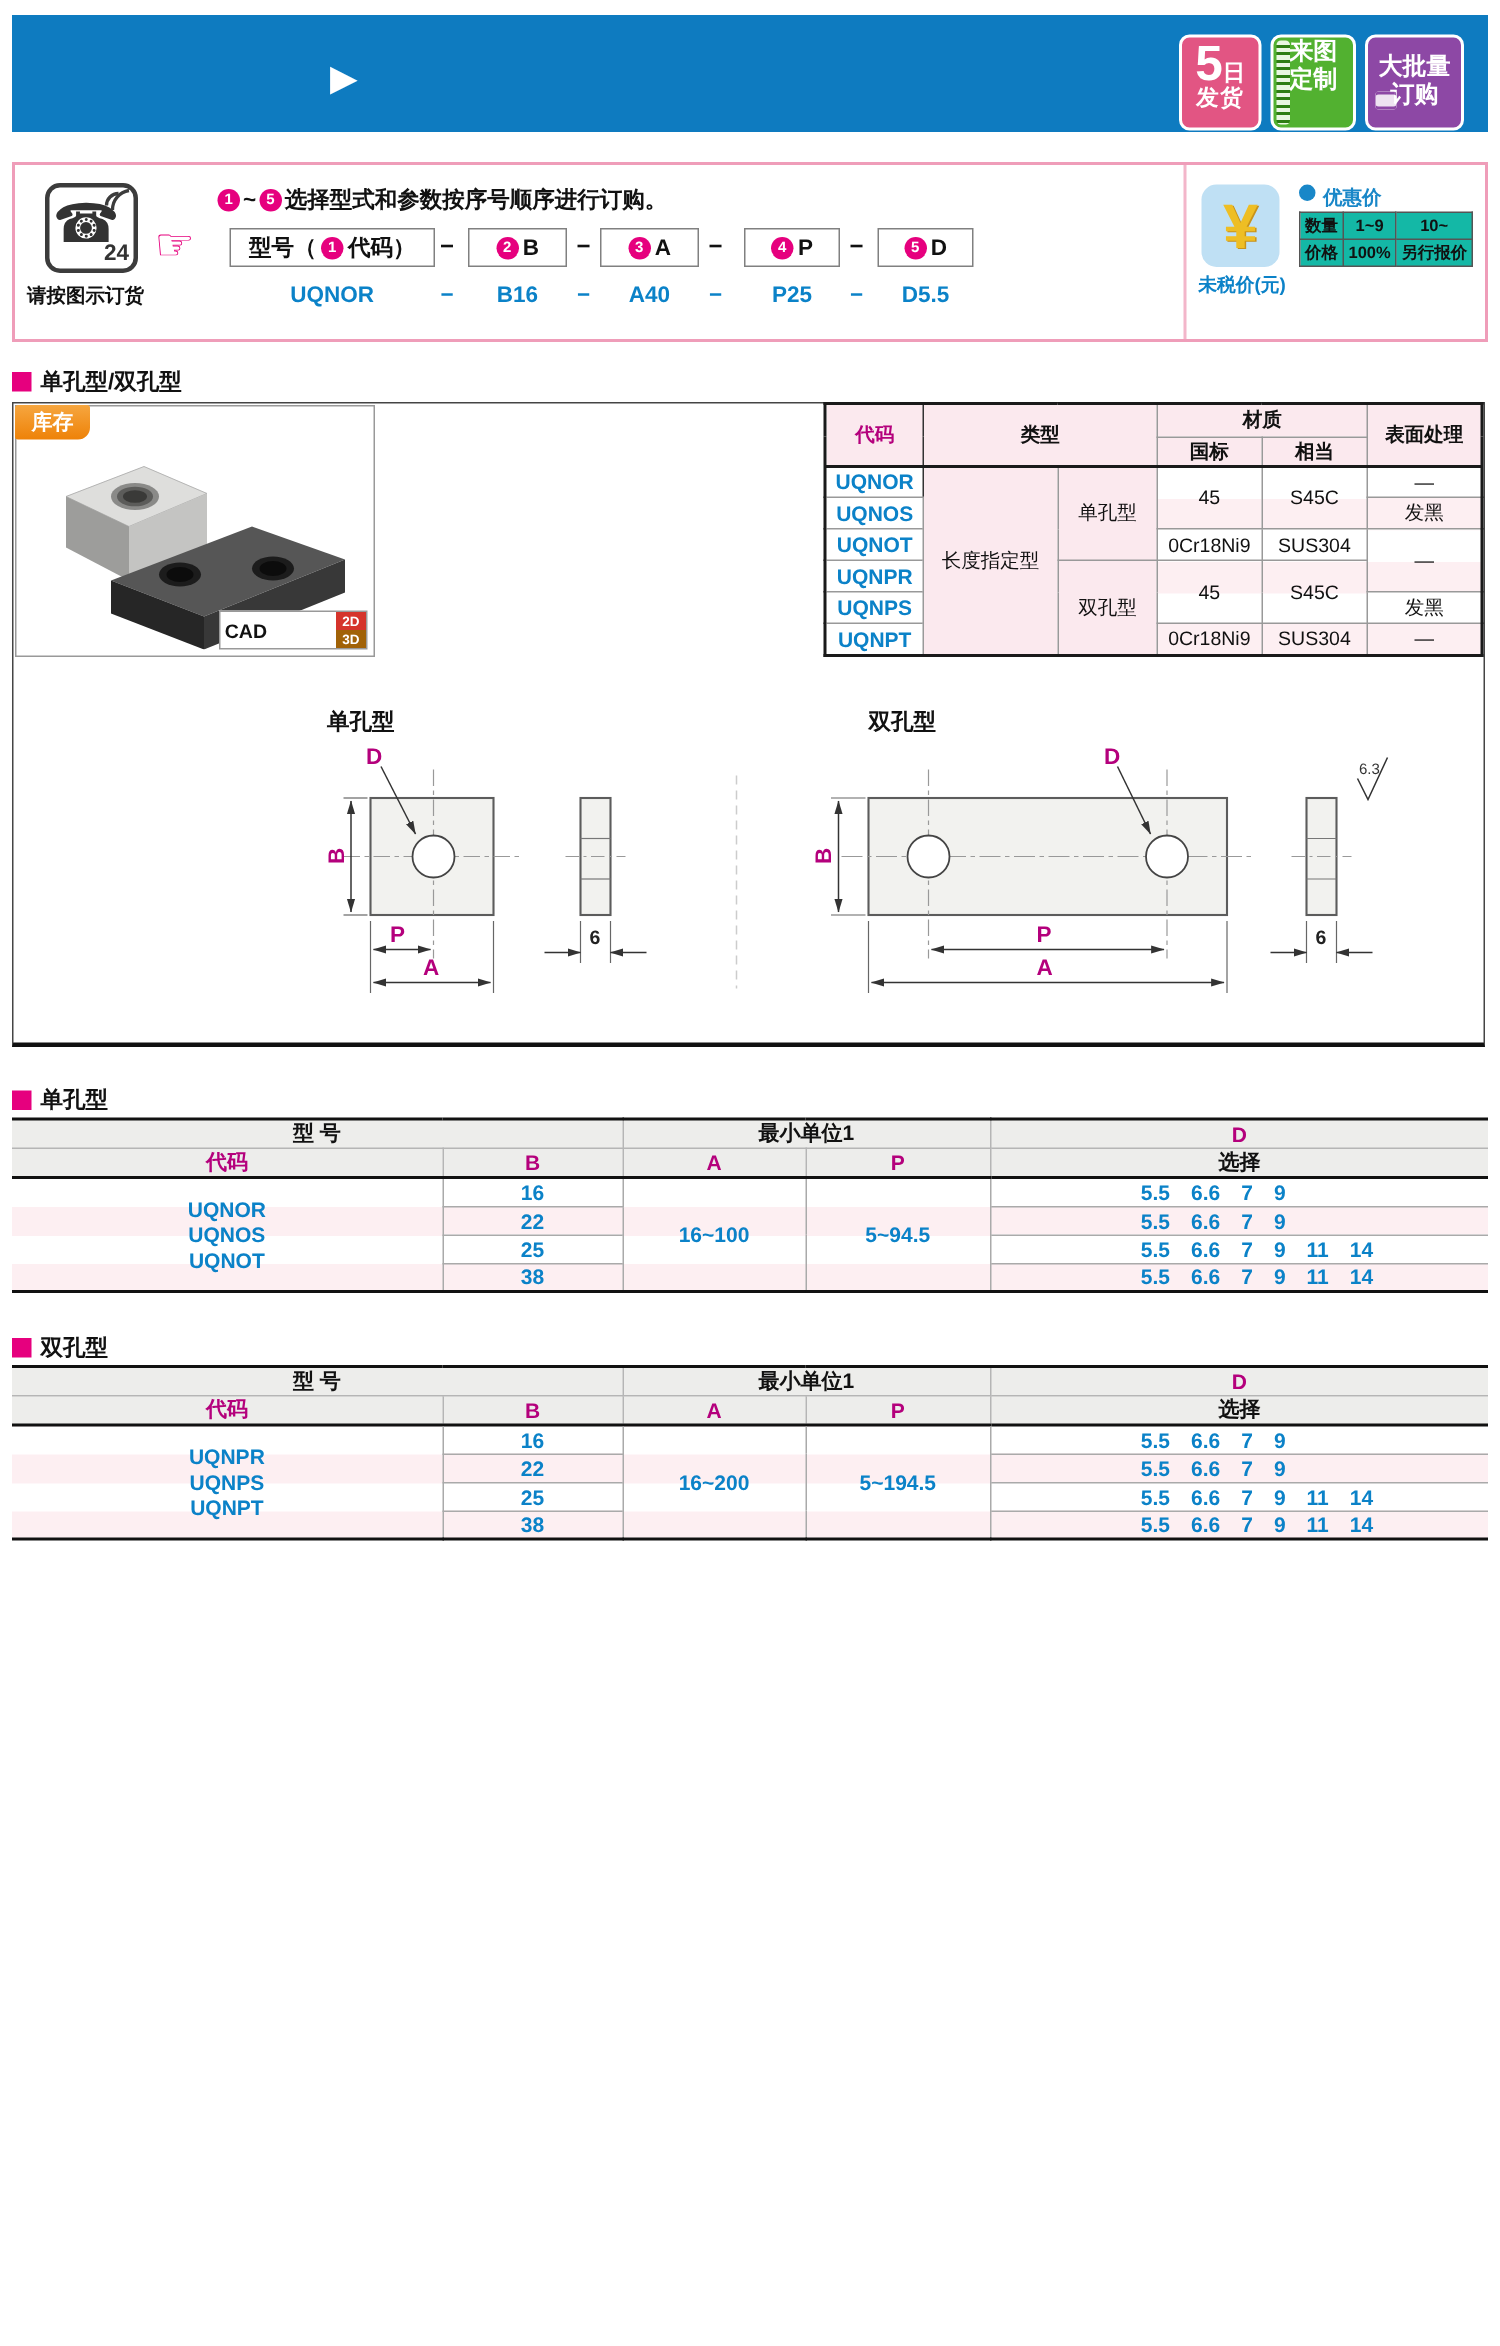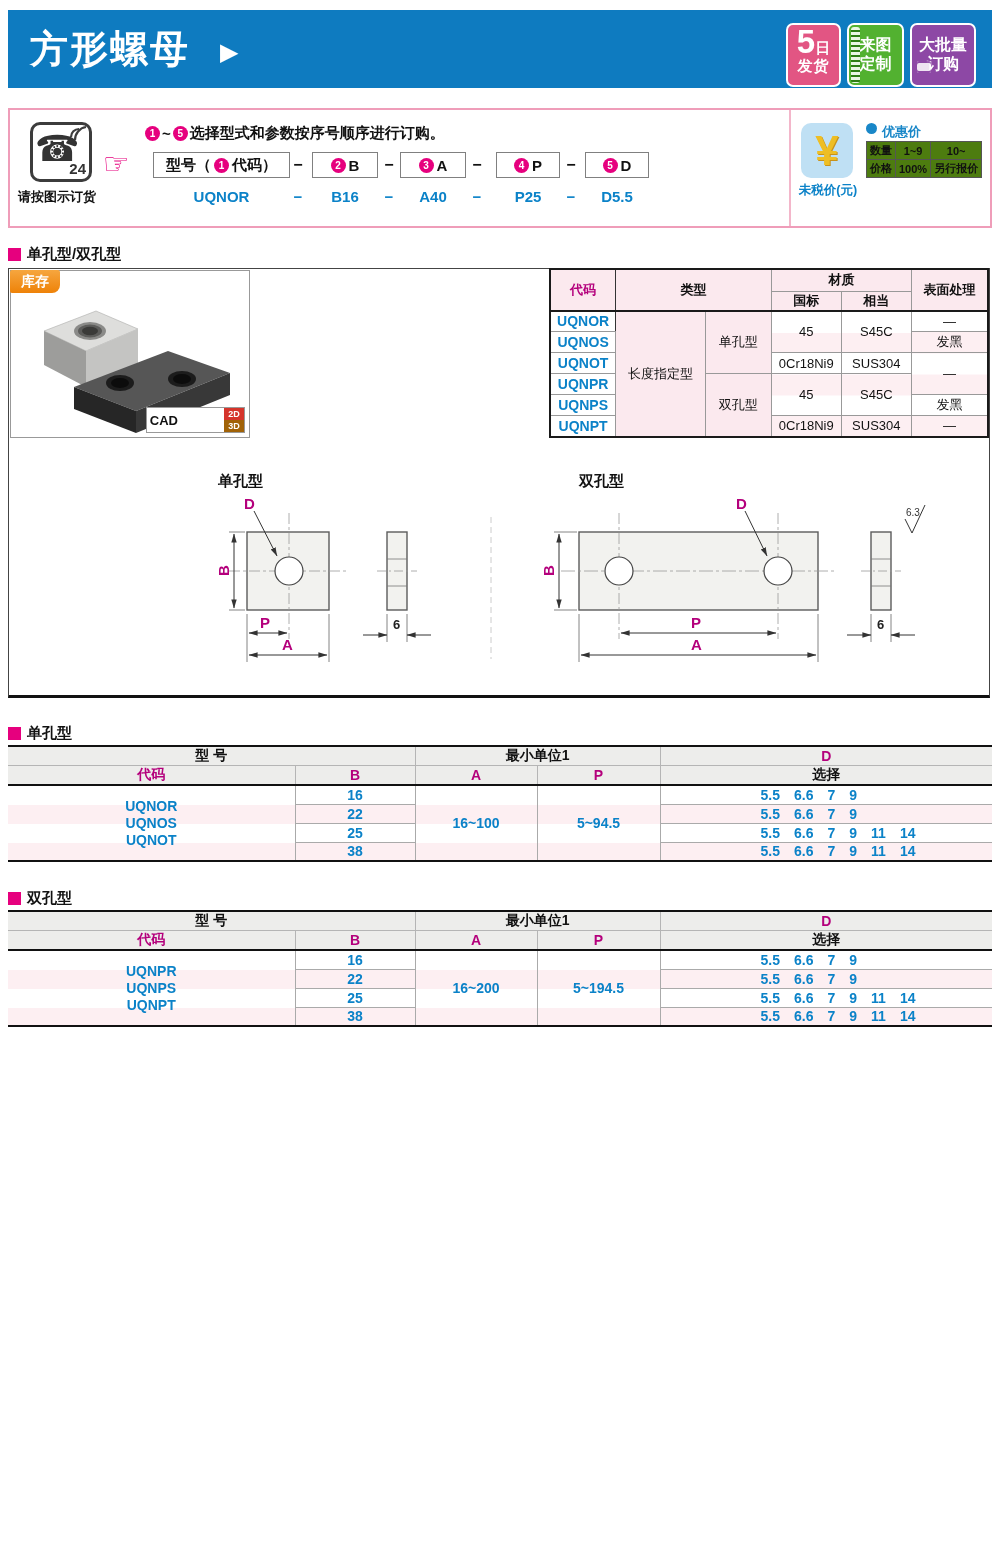--- a/index.html
+++ b/index.html
@@ -12,21 +12,21 @@
   #banner .ttl{color:#fff;font-weight:bold;}
   #t-main{left:22px;top:14px;font-size:38px;letter-spacing:2px;}
   #t-arrow{left:212px;top:28px;font-size:24px;color:#fff;}
   #t-sub{left:240px;top:24px;font-size:25px;letter-spacing:1px;}
   .badge{top:13px;height:64px;border:2px solid #fff;border-radius:7px;color:#fff;
          font-weight:bold;text-align:center;box-sizing:border-box;}
   #bad1{left:778px;width:55px;background:#e25583;}
   #bad1 .big{font-size:33px;line-height:30px;display:inline-block;margin-top:2px;}
   #bad1 .sml{font-size:15px;}
   #bad1 .bot{font-size:15px;line-height:16px;letter-spacing:1px;}
-  #bad2{left:839px;width:57px;background:#52b130;font-size:16px;line-height:19px;padding-top:10px;}
+  #bad2{left:839px;width:57px;background:#52b130;font-size:16px;line-height:19px;}
   #ruler{left:2px;top:2px;width:9px;height:56px;background:
          repeating-linear-gradient(to bottom,#e9f6e2 0 3px,#2e7d14 3px 5px);border-radius:3px;}
   #bad3{left:902px;width:66px;background:#8d48a5;font-size:16px;line-height:19px;padding-top:10px;}
   #bulk-ic{left:5px;top:36px;width:14px;height:12px;background:#fff;border-radius:2px;
            box-shadow:inset 0 -2px 0 #8d48a5, inset 0 2px 0 #8d48a5;opacity:.85;}
 
   
   #order{left:8px;top:108px;width:984px;height:120px;border:2px solid #ef9db9;background:#fff;box-sizing:border-box;}
   #phonebox{left:20px;top:12px;width:62px;height:60px;border:3px solid #3c3c3c;border-radius:10px;
             background:#fff;box-sizing:border-box;}
@@ -58,21 +58,21 @@
   #pricediv{left:779px;top:0px;width:2px;height:116px;background:#f3b6ca;}
   #yenbox{left:791px;top:13px;width:52px;height:55px;border-radius:10px;background:#bfe0f4;
           display:flex;align-items:center;justify-content:center;}
   #yenbox span{font-size:42px;font-weight:bold;color:#eebe24;text-shadow:1px 1px 0 #c8921a;}
   #notax{left:783px;top:72px;width:70px;text-align:center;font-size:12.5px;font-weight:bold;color:#0b82c8;}
   #bullet-row{left:856px;top:13px;display:flex;gap:5px;}
   #bullet-dot{width:11px;height:11px;border-radius:50%;background:#1987c8;}
   #bullet-lab{font-size:13px;font-weight:bold;color:#1987c8;}
   #ptable{left:856px;top:31px;border-collapse:collapse;}
   #ptable td{border:1px solid #555;font-size:11px;font-weight:bold;text-align:center;
-             height:17px;padding:0 3px;background:#4d7c0f;white-space:nowrap;}
+             height:17px;padding:0 3px;background:#14b8a6;white-space:nowrap;}
 
   
   .sechead{display:flex;align-items:center;gap:6px;}
   .sqr{width:13px;height:13px;background:#e6007e;flex:none;}
   .sechead span{font-size:15px;font-weight:bold;}
   #sec1{left:8px;top:245px;} #sec2{left:8px;top:724px;} #sec3{left:8px;top:889px;}
 
   
   #bigbox{left:8px;top:268px;width:982px;height:430px;border:1px solid #444;
           border-bottom:3px solid #111;box-sizing:border-box;background:#fff;}
@@ -124,21 +124,20 @@
   .codelines{display:flex;flex-direction:column;line-height:17px;color:#0b82c8;font-weight:bold;}
   .dlist{display:flex;gap:14px;padding-left:100px;color:#0b82c8;font-weight:bold;}
   #tbl1{left:8px;top:745px;} #tbl2{left:8px;top:910px;}
 </style>
 </head>
 <body>
 
 <div id="page">
 
   <div class="abs" id="banner">
-    <div class="abs ttl" id="t-main">方形螺母</div>
     <div class="abs" id="t-arrow">▶</div>
     <div class="abs badge" id="bad1">
       <div><span class="big">5</span><span class="sml">日</span></div>
       <div class="bot">发货</div>
     </div>
     <div class="abs badge" id="bad2">
       <div class="abs" id="ruler"></div>
       <div>来图</div>
       <div>定制</div>
     </div>

